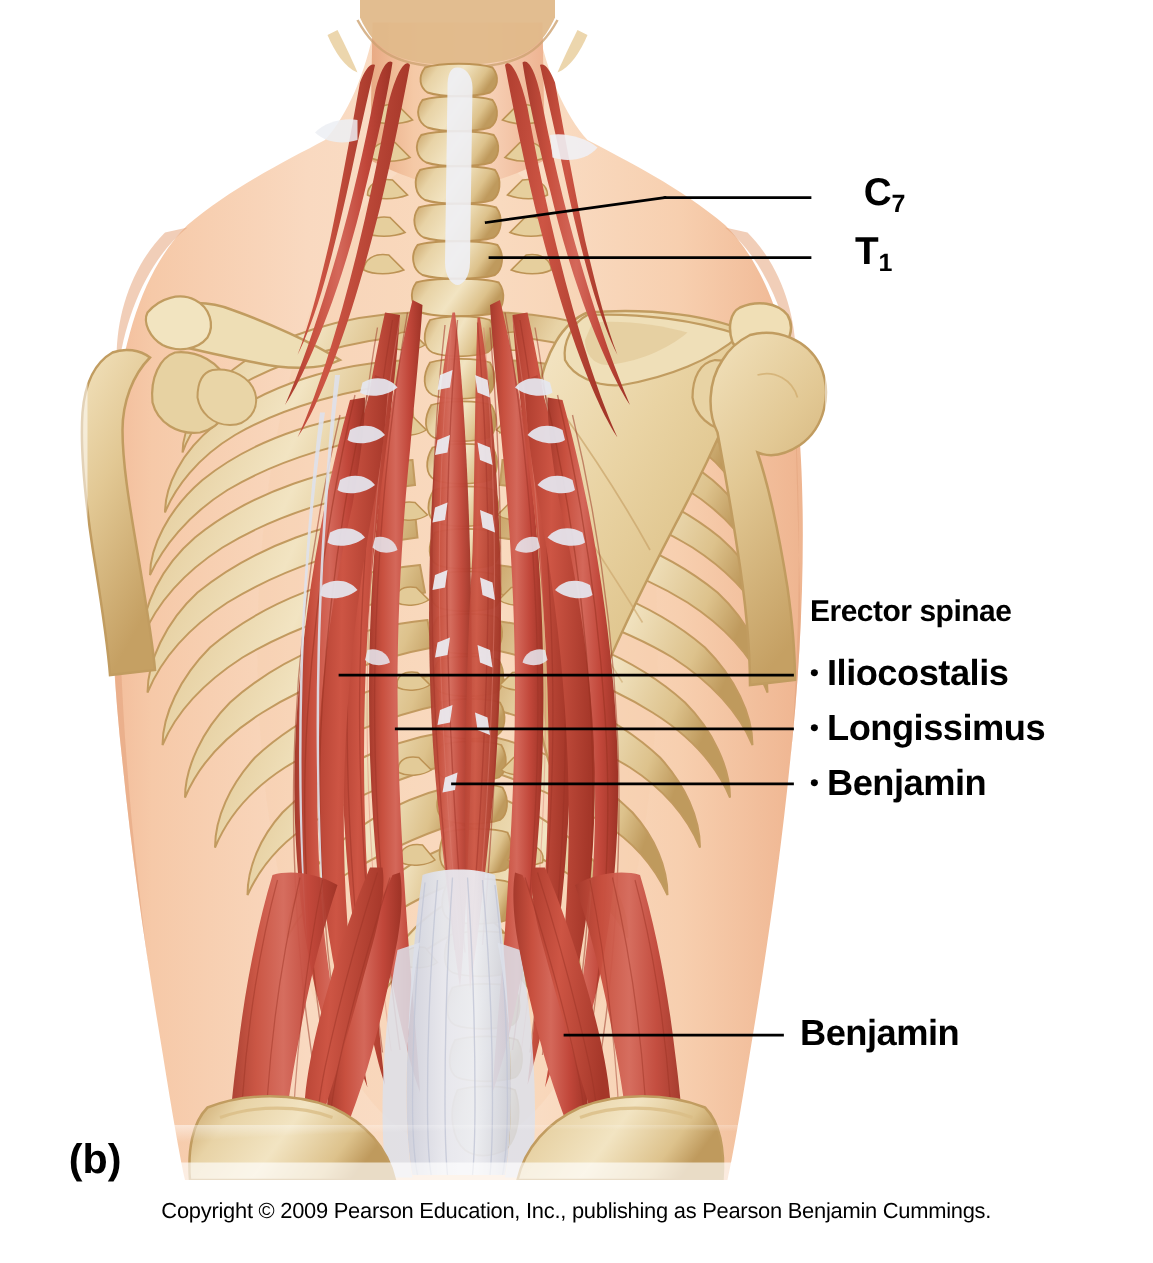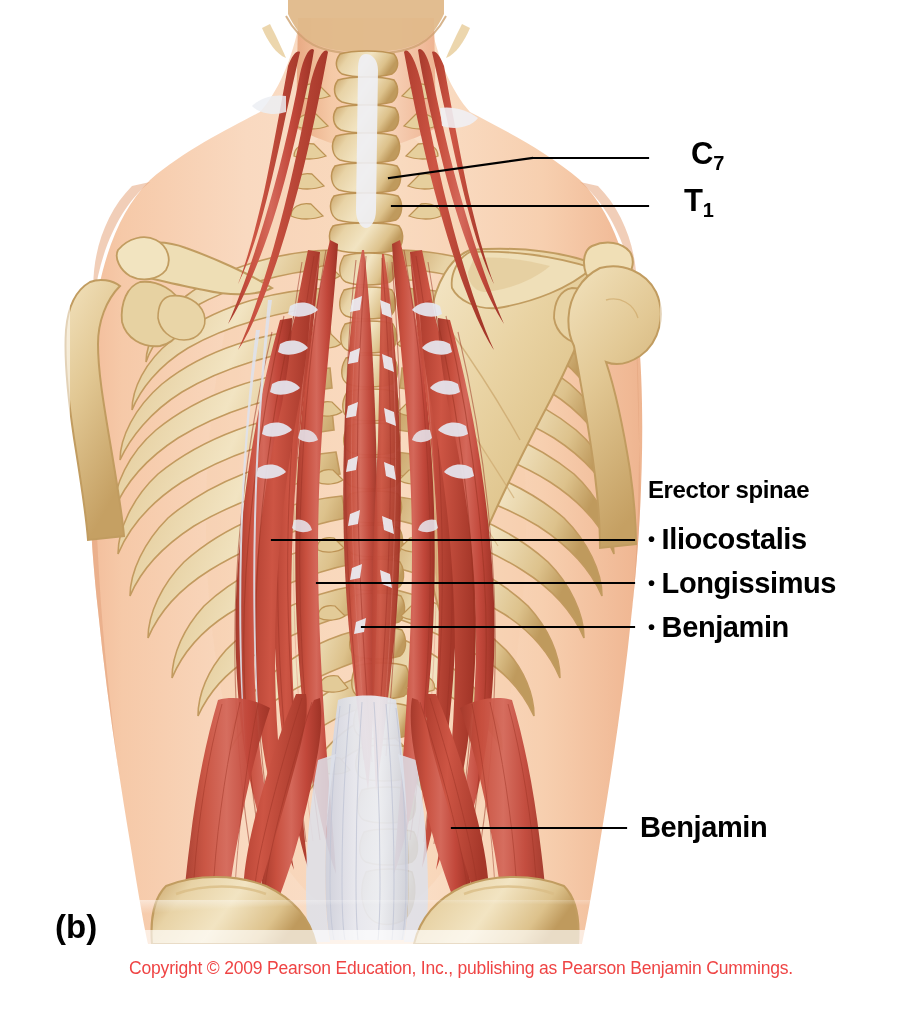--- a/index.html
+++ b/index.html
@@ -67,21 +67,21 @@
     font-family: "Liberation Sans", sans-serif;
   }
   .copyright {
     position: absolute;
     left: 0;
     top: 958px;
     width: 922px;
     text-align: center;
     font-family: "Liberation Sans", sans-serif;
     font-size: 17.5px;
-    color: #ef4444;
+    color: #000000;
     font-weight: normal;
     letter-spacing: -0.2px;
   }
 </style>
 </head>
 <body>
 
 <div id="figure">
 
   <svg id="art" viewBox="0 0 922 1010" xmlns="http://www.w3.org/2000/svg">

